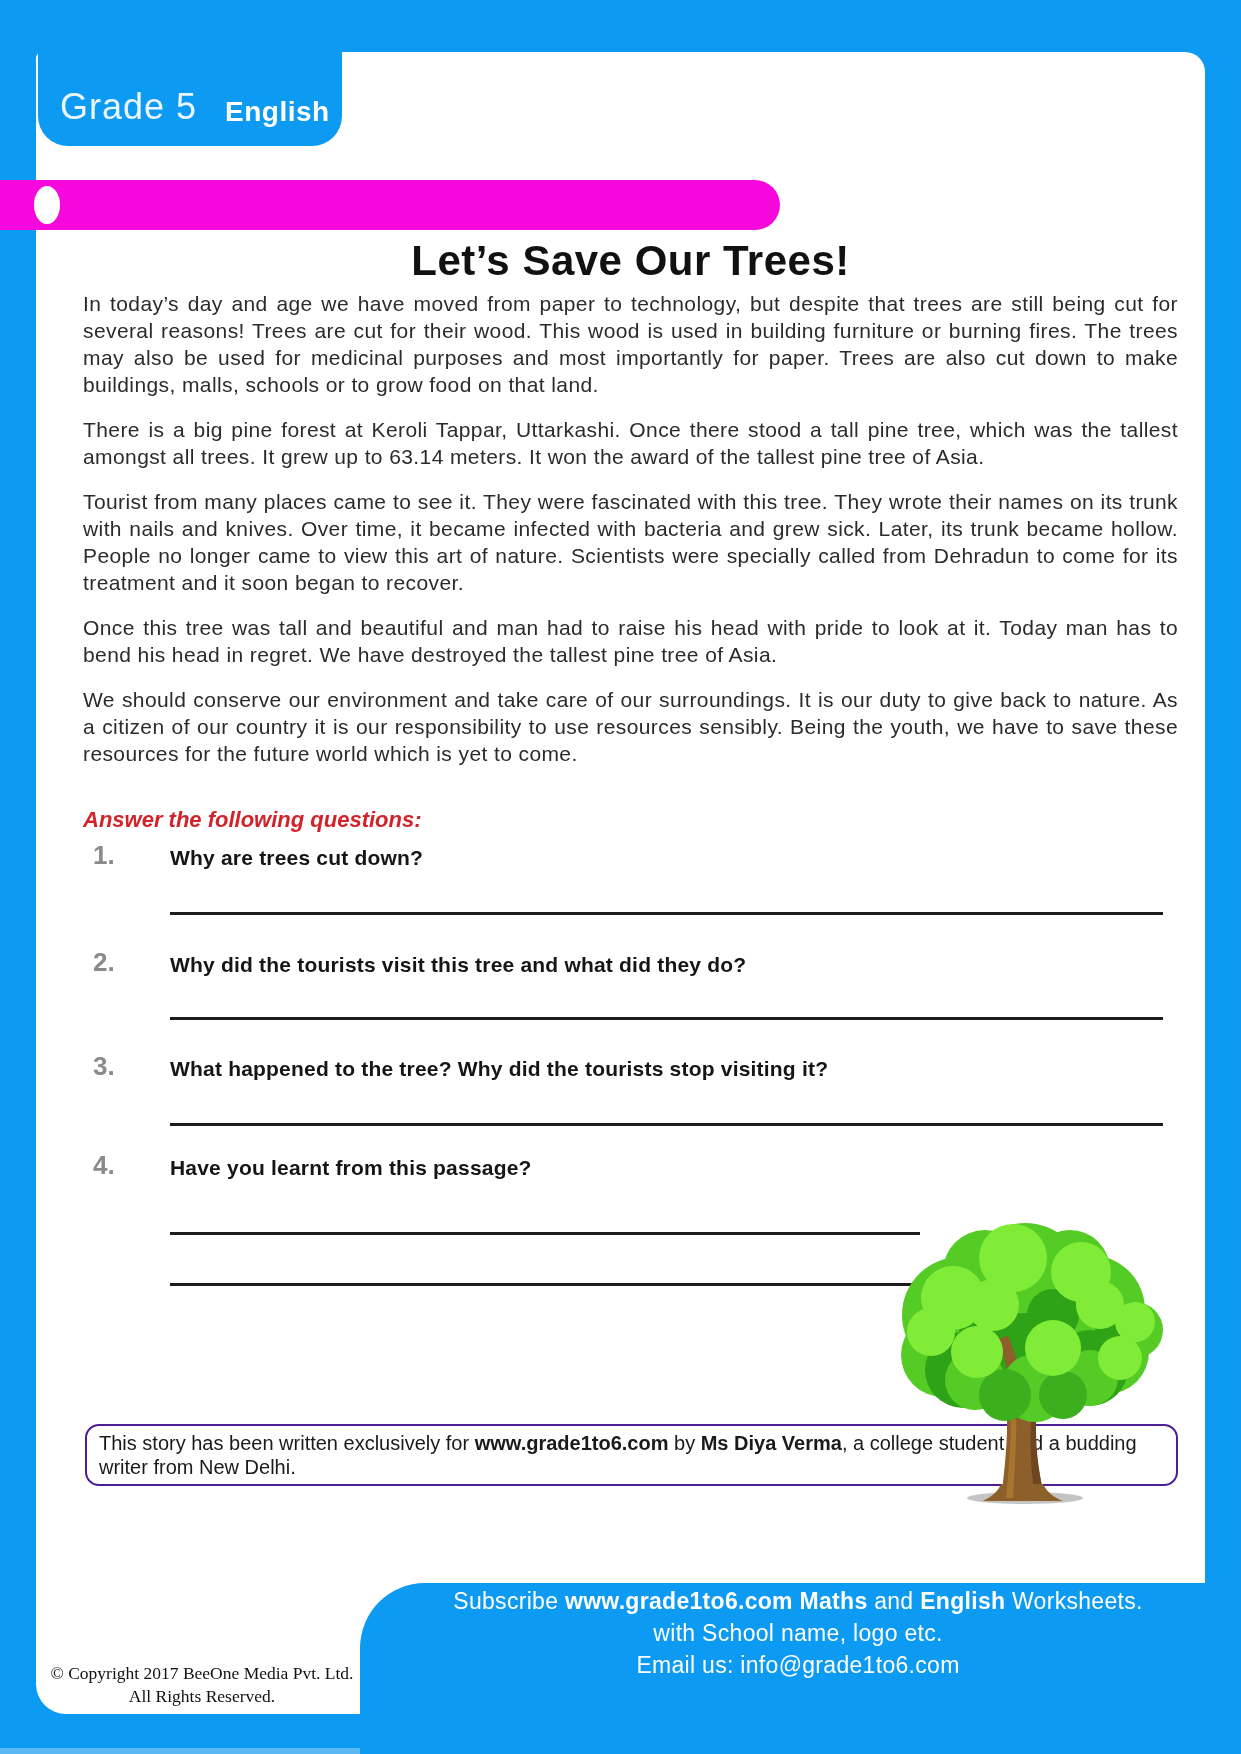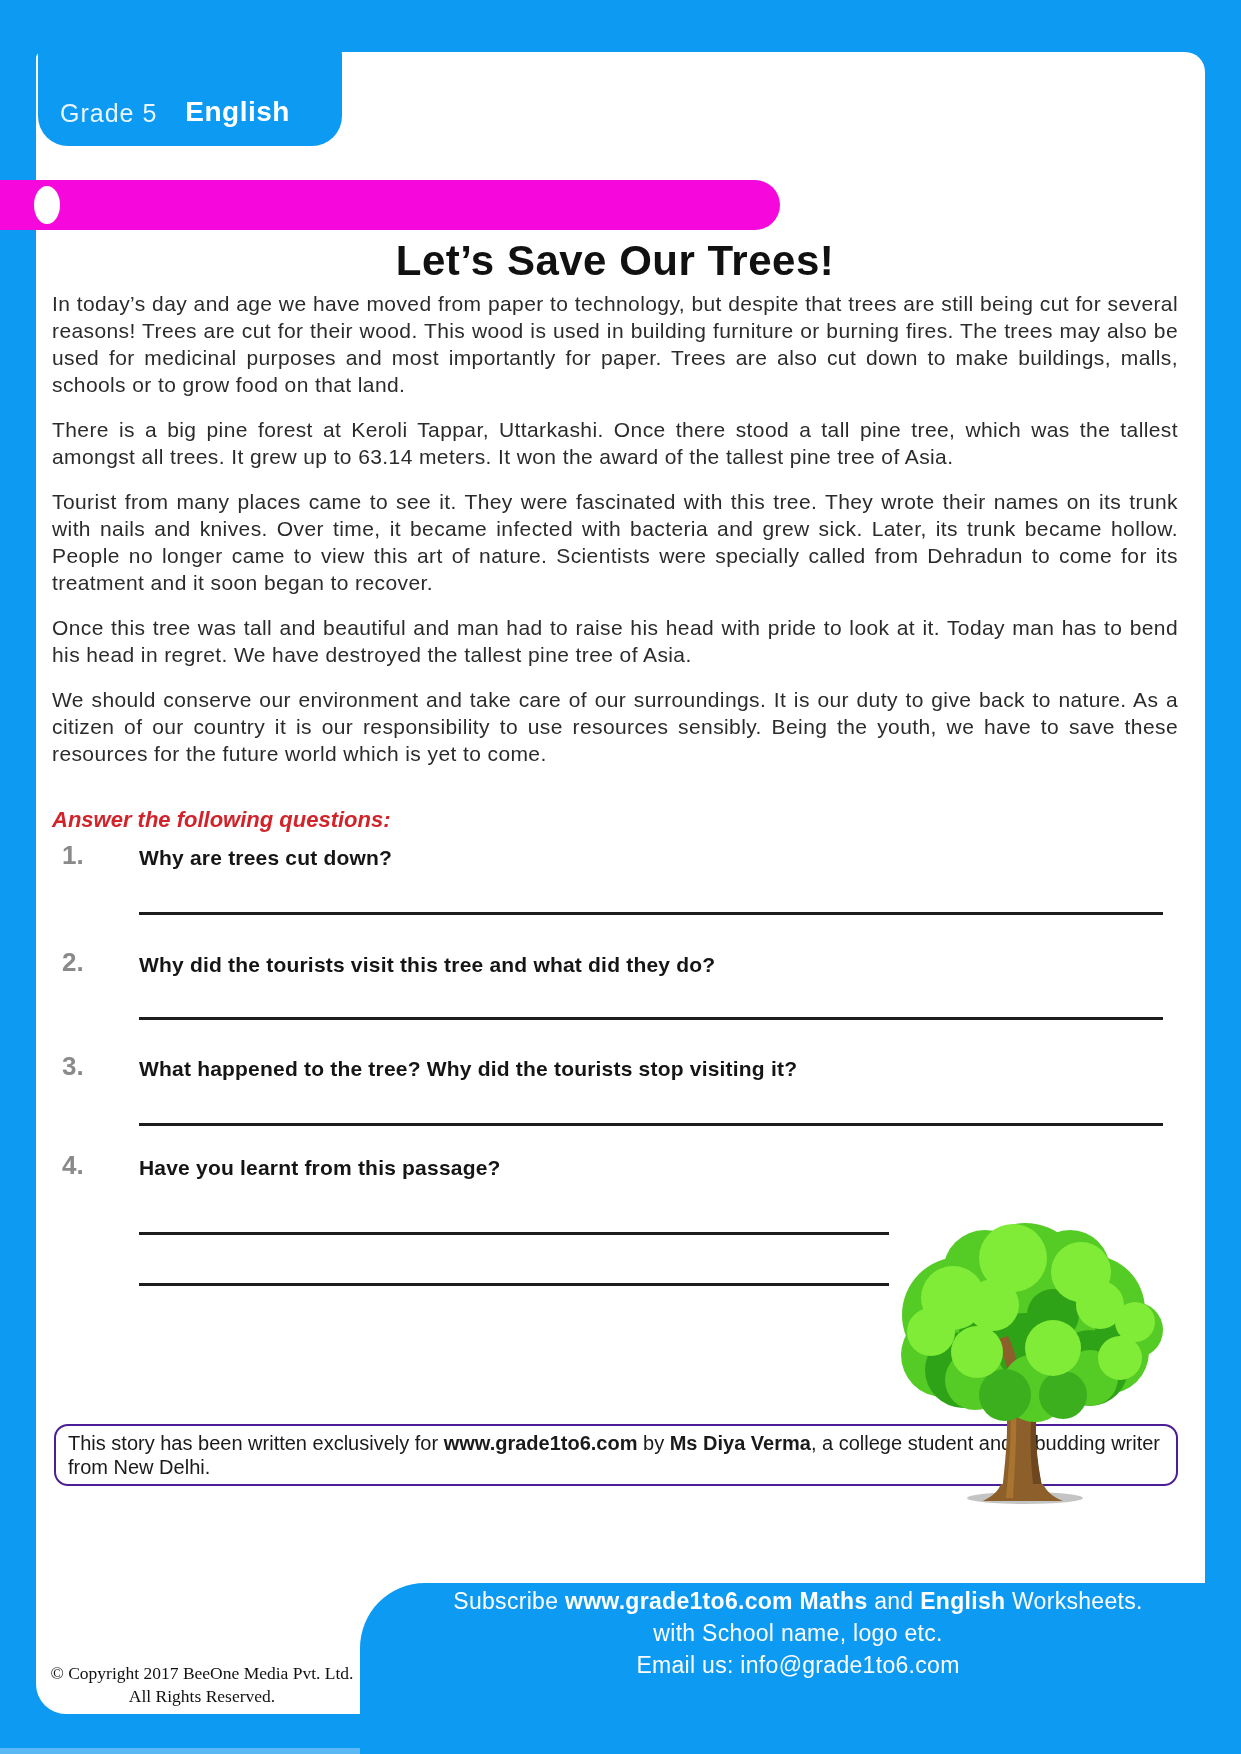--- a/index.html
+++ b/index.html
@@ -12,21 +12,21 @@
   }
   
   .card{
     position:absolute;left:36px;top:52px;
     width:1169px;height:1662px;
     background:#ffffff;
     border-radius:6px 20px 30px 30px;
   }
   .content{
     position:relative;
-    padding:0 27px 0 16px;
+    padding:0 27px 0 47px;
   }
   .title{
     margin:185px 0 0 0;
     font-size:42px;line-height:48px;font-weight:bold;
     color:#111;text-align:center;
     letter-spacing:0.5px;
   }
   .para{
     margin:0 0 18px 0;
     font-size:21px;line-height:27px;
@@ -77,21 +77,21 @@
   .tab{
     position:absolute;left:38px;top:24px;
     width:304px;height:122px;
     background:#0C9AF2;
     border-radius:30px;
     box-sizing:border-box;
     display:flex;align-items:flex-end;
     padding:0 0 18px 22px;
   }
   .tab .grade{
-    font-size:25px;color:#eaf6ff;font-weight:normal;
+    font-size:36px;color:#eaf6ff;font-weight:normal;
     margin-right:28px;letter-spacing:1px;
   }
   .tab .subject{
     font-size:28px;color:#ffffff;font-weight:bold;letter-spacing:0.5px;
   }
   
   .banner{
     position:absolute;left:0;top:180px;
     width:780px;height:50px;
     background:#F607DC;

